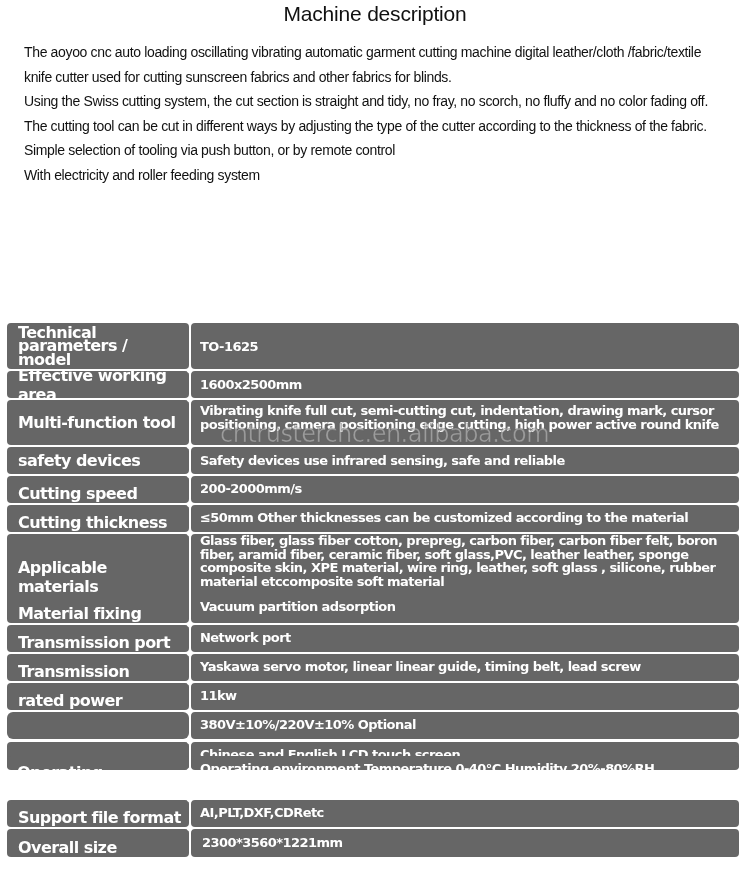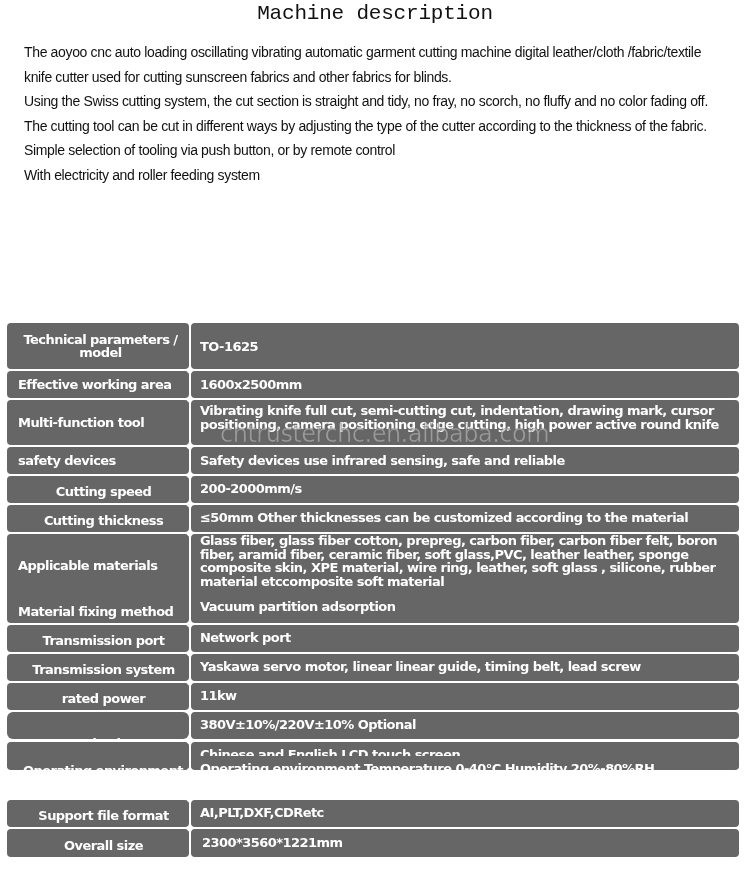--- a/index.html
+++ b/index.html
@@ -16,21 +16,21 @@
   }
   .title {
     position: absolute;
     left: 0;
     top: 2px;
     width: 750px;
     text-align: center;
     font-size: 21px;
     color: #111;
     letter-spacing: -0.2px;
-    font-family: Liberation Mono, monospace;
+    font-family: Liberation Sans, sans-serif;
   }
   .desc {
     position: absolute;
     left: 24px;
     top: 40px;
     width: 700px;
     font-size: 14px;
     line-height: 24.6px;
     color: #111;
     letter-spacing: -0.35px;
@@ -57,23 +57,22 @@
     border-radius: 4px;
     color: #ffffff;
     font-family: "DejaVu Sans", sans-serif;
     font-weight: bold;
     box-sizing: border-box;
   }
   .cell-label {
     left: 0;
     width: 182px;
     padding-left: 11px;
-    font-size: 13px;
+    font-size: 16px;
     letter-spacing: -0.55px;
-    text-align: center;
   }
   .cell-value {
     left: 184px;
     width: 548px;
     padding-left: 9px;
     font-size: 13px;
     letter-spacing: -0.55px;
   }
   .vcenter {
     display: flex;

